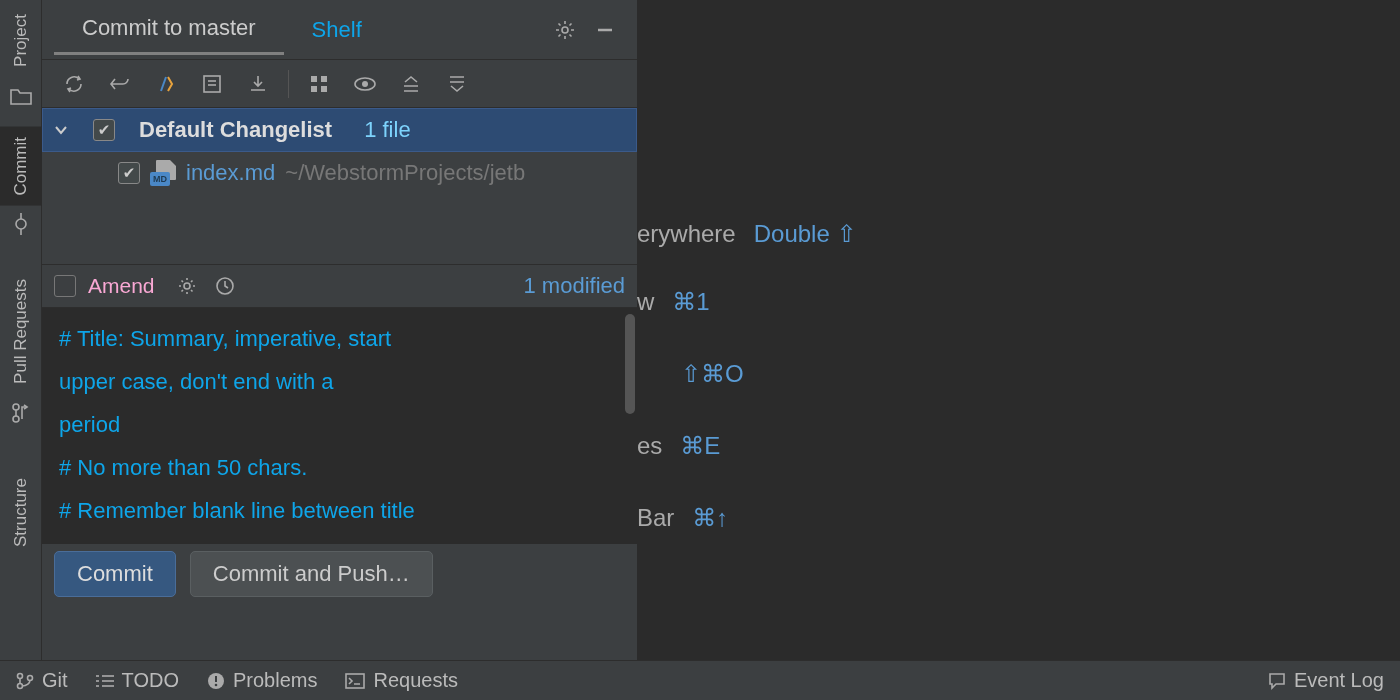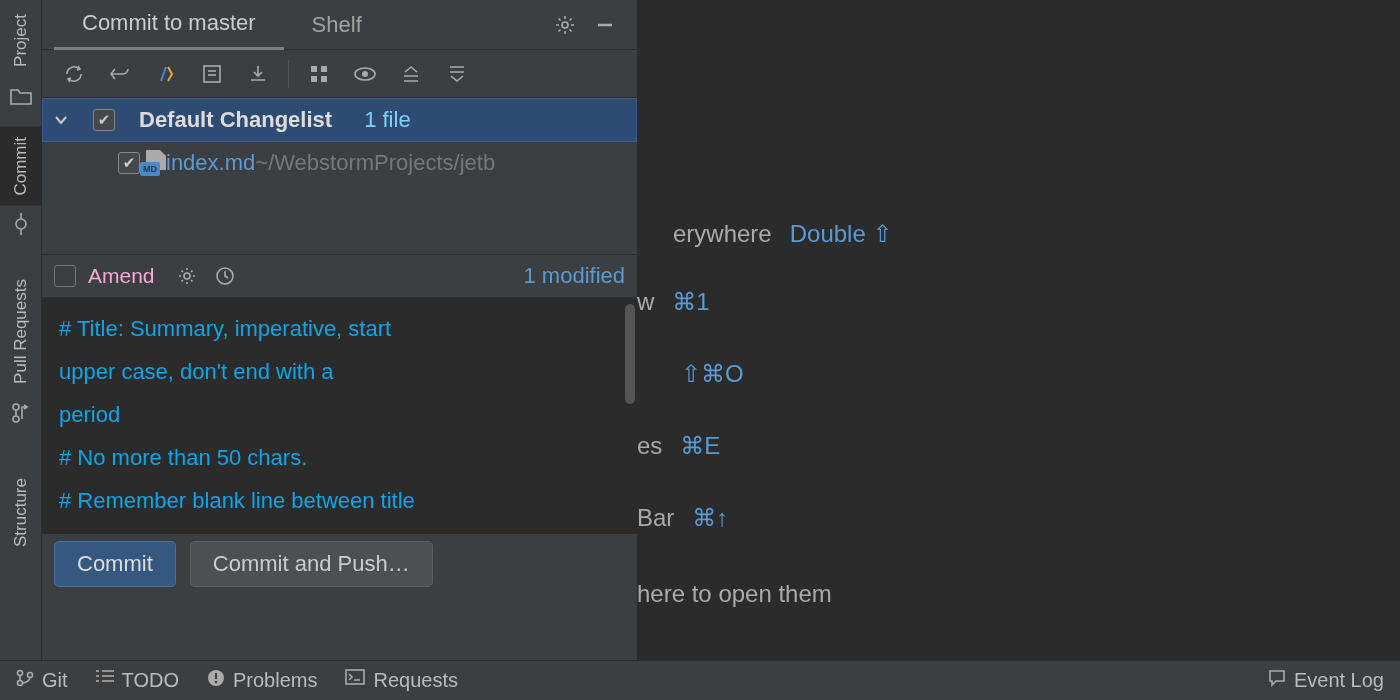--- a/index.html
+++ b/index.html
@@ -5,35 +5,35 @@
   * { margin:0; padding:0; box-sizing:border-box; font-family:-apple-system,BlinkMacSystemFont,"Segoe UI",sans-serif; }
   body { background:#2b2b2b; color:#bbb; width:1400px; height:700px; overflow:hidden; position:relative; }
   
   .vstrip { position:absolute; left:0; top:0; bottom:40px; width:42px; background:#3c3f41; border-right:1px solid #2d2d2d; }
   .vstrip .vtab { writing-mode:vertical-rl; transform:rotate(180deg); font-size:17px; color:#bbb; width:42px; display:flex; align-items:center; justify-content:center; padding:10px 0; cursor:pointer; }
   .vstrip .vtab.active { background:#2b2b2b; }
   .vstrip .vicon { width:42px; height:38px; display:flex; align-items:center; justify-content:center; }
   .vstrip .vtab-group { display:flex; flex-direction:column; align-items:center; }
   
   .commit-panel { position:absolute; left:42px; top:0; width:595px; bottom:40px; background:#3c3f41; display:flex; flex-direction:column; }
-  .cp-tabs { height:50px; display:flex; align-items:center; padding:0 12px; border-bottom:1px solid #2d2d2d; }
-  .cp-tab { font-size:22px; color:#a3a3a3; padding:0 28px; height:50px; display:flex; align-items:center; cursor:pointer; }
+  .cp-tabs { height:60px; display:flex; align-items:center; padding:0 12px; border-bottom:1px solid #2d2d2d; }
+  .cp-tab { font-size:22px; color:#0ea5e9; padding:0 28px; height:50px; display:flex; align-items:center; cursor:pointer; }
   .cp-tab.active { border-bottom:3px solid #808080; color:#ccc; }
   .cp-tab-spacer { flex:1; }
   .cp-gear, .cp-min { width:28px; height:28px; display:flex; align-items:center; justify-content:center; margin:0 6px; cursor:pointer; }
   .cp-toolbar { height:48px; display:flex; align-items:center; padding:0 10px; gap:2px; border-bottom:1px solid #2d2d2d; }
   .tb-btn { width:44px; height:36px; display:flex; align-items:center; justify-content:center; cursor:pointer; border-radius:4px; }
   .tb-sep { width:1px; height:28px; background:#555; margin:0 6px; }
   .cp-changelist { background:#2d4b73; border:1px solid #3b5a8a; height:44px; display:flex; align-items:center; padding:0 10px; gap:24px; }
   .chevron { width:16px; height:16px; }
   .chk { width:22px; height:22px; border:1px solid #888; border-radius:3px; display:flex; align-items:center; justify-content:center; background:#43494a; }
   .chk.checked::after { content:"✔"; font-size:15px; color:#ccc; }
   .cl-title { font-size:22px; font-weight:600; color:#ddd; }
   .cl-count { font-size:22px; color:#7dd3fc; margin-left:8px; }
-  .cp-file { height:42px; display:flex; align-items:center; padding-left:76px; }
+  .cp-file { height:42px; display:flex; align-items:center; padding-left:76px; gap:10px; }
   .file-name { color:#5a9bd4; font-size:22px; }
   .file-path { color:#777; font-size:22px; }
   .cp-spacer { flex:0 0 70px; }
   .cp-amend-row { height:44px; display:flex; align-items:center; padding:0 12px; gap:12px; border-top:1px solid #2d2d2d; border-bottom:1px solid #2d2d2d; }
   .amend-chk { width:22px; height:22px; border:1px solid #777; border-radius:3px; }
   .amend-label { font-size:21px; color:#f9a8d4; }
   .amend-icons { display:flex; gap:14px; margin-left:8px; }
   .amend-icon { width:24px; height:24px; display:flex; align-items:center; justify-content:center; color:#888; }
   .amend-spacer { flex:1; }
   .modified { color:#5a9bd4; font-size:22px; }
@@ -42,21 +42,21 @@
   .cp-btnrow { height:60px; display:flex; align-items:center; padding:0 12px; gap:14px; background:#3c3f41; }
   .btn { height:46px; border-radius:5px; font-size:22px; display:flex; align-items:center; padding:0 22px; cursor:pointer; border:none; }
   .btn.primary { background:#365880; color:#ddd; border:1px solid #4a6d99; }
   .btn.secondary { background:#4c5052; color:#ccc; border:1px solid #5a5f61; }
   
   .welcome { position:absolute; left:637px; top:0; right:0; bottom:40px; background:#2b2b2b; font-size:24px; color:#aaa; }
   .welcome .row { position:absolute; display:flex; align-items:center; gap:18px; }
   .welcome .bluekey { color:#5a9bd4; font-size:24px; }
   
   .statusbar { position:absolute; left:0; right:0; bottom:0; height:40px; background:#3c3f41; border-top:1px solid #2d2d2d; display:flex; align-items:center; padding:0 16px; gap:28px; font-size:20px; color:#bbb; }
-  .status-item { display:flex; align-items:flex-start; gap:8px; cursor:pointer; }
+  .status-item { display:flex; align-items:center; gap:8px; cursor:pointer; }
   .status-spacer { flex:1; }
   svg { display:block; }
   .ico { stroke:#aaa; stroke-width:1.6; fill:none; }
   .md-icon-wrapper{position:relative;width:26px;height:26px;}
   .md-icon-wrapper .page{position:absolute;right:0;top:0;width:20px;height:20px;background:#aaa;clip-path:polygon(0 0,70% 0,100% 30%,100% 100%,0 100%);border-radius:1px;}
   .md-icon-wrapper .mdlbl{position:absolute;left:0;bottom:0;width:20px;height:14px;background:#4a88c7;color:#1e3a52;font-size:9px;font-weight:700;display:flex;align-items:center;justify-content:center;border-radius:2px;}
 </style>
 </head>
 <body>
 
@@ -222,41 +222,38 @@
     <div class="scroll-thumb"></div>
   </div>
 
   <div class="cp-btnrow">
     <button class="btn primary">Commit</button>
     <button class="btn secondary">Commit and Push…</button>
   </div>
 </div>
 
 <div class="welcome">
-  <div class="row" style="top:220px; left:0;margin-left:36px;">
+  <div class="row" style="top:220px; left:0;">
     <span>erywhere</span>
     <span class="bluekey"><span>Double</span>&nbsp;<span>⇧</span></span>
   </div>
   <div class="row" style="top:288px; left:0;">
     <span>w</span>
     <span class="bluekey">⌘1</span>
   </div>
   <div class="row" style="top:360px; left:44px;">
     <span class="bluekey">⇧⌘O</span>
   </div>
   <div class="row" style="top:432px; left:0;">
     <span>es</span>
     <span class="bluekey">⌘E</span>
   </div>
   <div class="row" style="top:504px; left:0;">
     <span>Bar</span>
     <span class="bluekey">⌘↑</span>
-  </div>
-  <div class="row" style="top:580px; left:0;">
-    <span>here to open them</span>
   </div>
 </div>
 
 <div class="statusbar">
   <div class="status-item">
     <svg width="18" height="18">
         <circle cx="4" cy="4" r="2.5" class="ico"></circle>
         <circle cx="4" cy="14" r="2.5" class="ico"></circle>
         <circle cx="14" cy="6" r="2.5" class="ico"></circle>
         <path class="ico" d="M4 6v6M6 14c5 0 8-3 8-6"></path>

